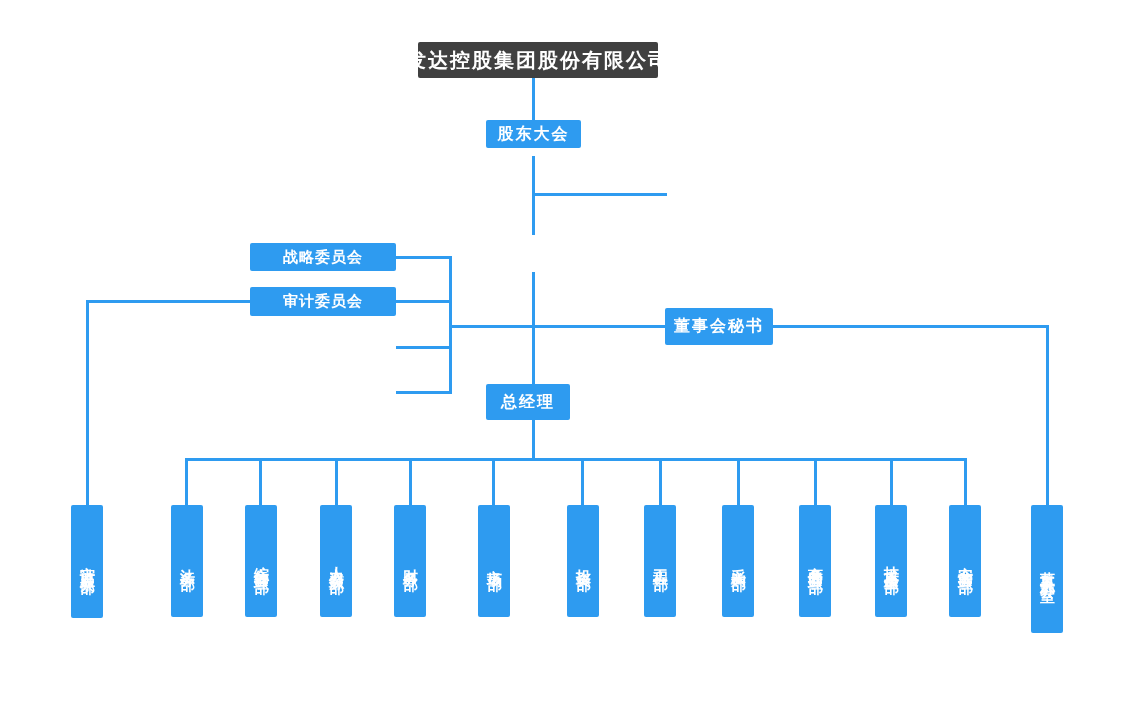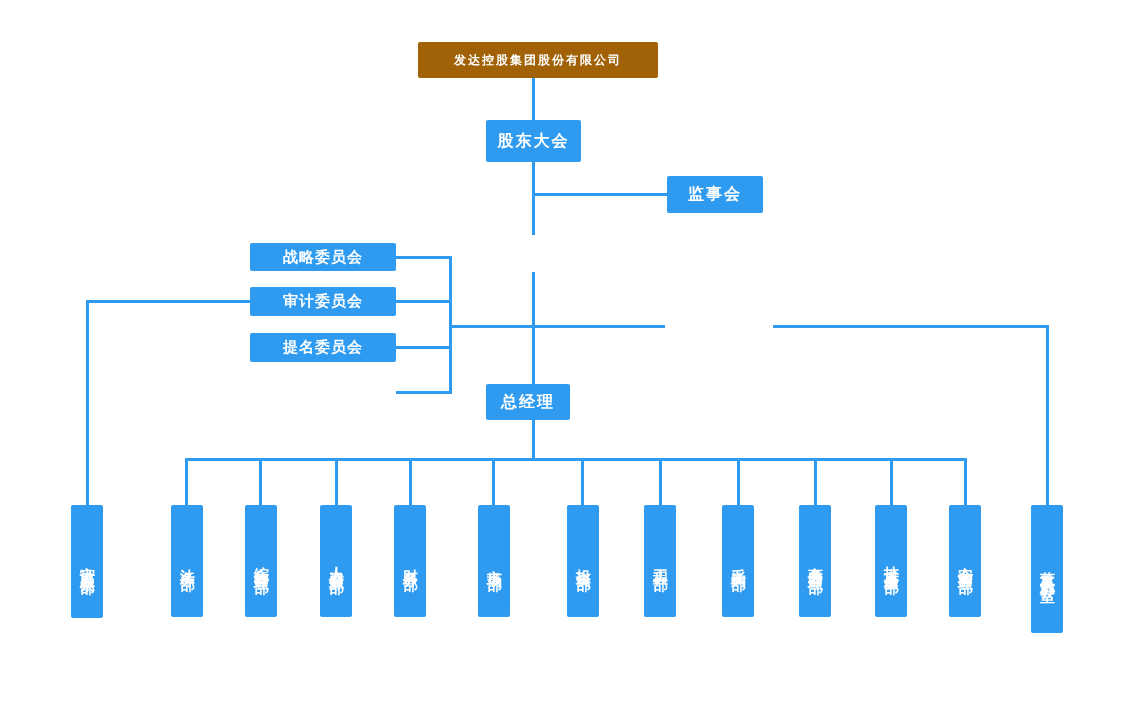--- a/index.html
+++ b/index.html
@@ -26,22 +26,22 @@
     align-items: center;
     justify-content: center;
     font-size: 16px;
     font-weight: bold;
     letter-spacing: 2px;
     border-radius: 2px;
     box-sizing: border-box;
     white-space: nowrap;
   }
   .root-node {
-    background: #a16207;
-    font-size: 12px;
+    background: #404040;
+    font-size: 20px;
   }
   .committee {
     font-size: 15px;
     letter-spacing: 1px;
   }
   .vnode {
     position: absolute;
     background: #2E9BF0;
     color: #ffffff;
     writing-mode: vertical-rl;
@@ -88,32 +88,31 @@
   <div class="ln" style="left:492px;top:458px;width:3px;height:47px;"></div>
   <div class="ln" style="left:581px;top:458px;width:3px;height:47px;"></div>
   <div class="ln" style="left:659px;top:458px;width:3px;height:47px;"></div>
   <div class="ln" style="left:737px;top:458px;width:3px;height:47px;"></div>
   <div class="ln" style="left:814px;top:458px;width:3px;height:47px;"></div>
   <div class="ln" style="left:890px;top:458px;width:3px;height:47px;"></div>
   <div class="ln" style="left:964px;top:458px;width:3px;height:47px;"></div>
 
   <div class="node root-node" style="left:418px;top:42px;width:240px;height:36px;">发达控股集团股份有限公司</div>
 
-  <div class="node" style="left:486px;top:120px;width:95px;height:42px;">股东大会</div>
+  <div class="node" style="left:486px;top:120px;width:95px;height:28px;">股东大会</div>
 
-  <div class="node" style="left:667px;top:176px;width:96px;height:37px;">监事会</div>
 
 
   <div class="node committee" style="left:250px;top:243px;width:146px;height:28px;">战略委员会</div>
 
   <div class="node committee" style="left:250px;top:287px;width:146px;height:29px;">审计委员会</div>
 
-  <div class="node committee" style="left:250px;top:333px;width:146px;height:29px;">提名委员会</div>
 
 
+  <div class="node" style="left:665px;top:308px;width:108px;height:37px;">董事会秘书</div>
 
   <div class="node" style="left:486px;top:384px;width:84px;height:36px;">总经理</div>
 
   <div class="vnode" style="left:71px;top:505px;width:32px;height:113px;">审计监察部</div>
   <div class="vnode" style="left:171px;top:505px;width:32px;height:112px;">法务部</div>
   <div class="vnode" style="left:245px;top:505px;width:32px;height:112px;">综合管理部</div>
   <div class="vnode" style="left:320px;top:505px;width:32px;height:112px;">人力资源部</div>
   <div class="vnode" style="left:394px;top:505px;width:32px;height:112px;">财务部</div>
   <div class="vnode" style="left:478px;top:505px;width:32px;height:112px;">市场部</div>
   <div class="vnode" style="left:567px;top:505px;width:32px;height:112px;">投资部</div>

